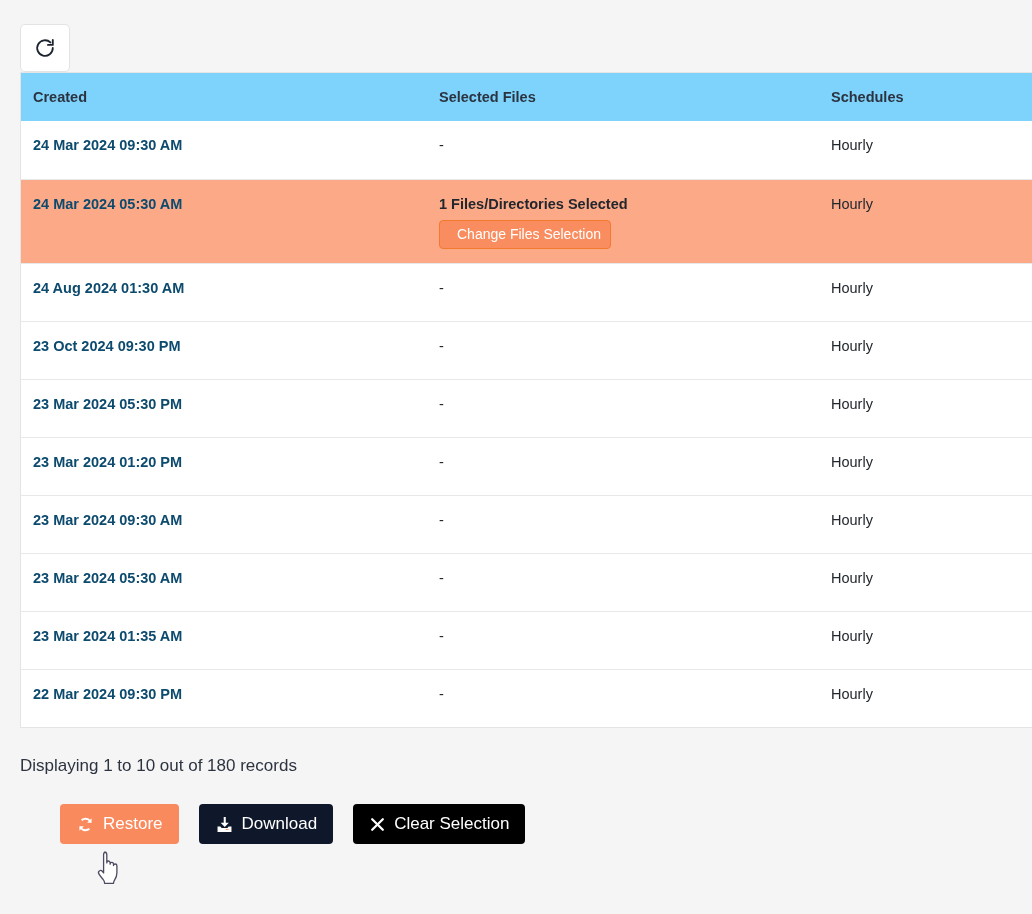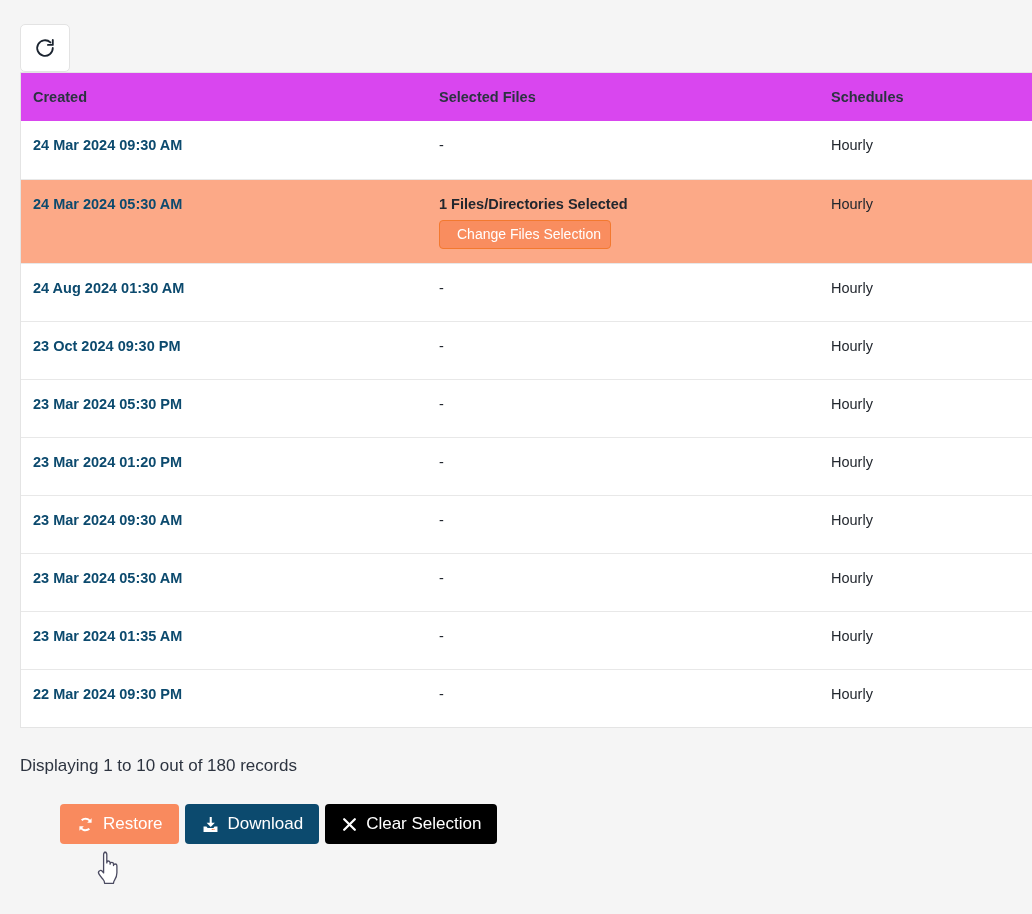--- a/index.html
+++ b/index.html
@@ -44,21 +44,21 @@
     background: #ffffff;
     border: 1px solid #e4e4e4;
     border-right: none;
   }
   table.backup-table {
     width: 100%;
     border-collapse: collapse;
     table-layout: fixed;
   }
   table.backup-table thead th {
-    background: #d946ef;
+    background: #7dd3fc;
     color: #2b3340;
     font-weight: bold;
     font-size: 14.5px;
     text-align: left;
     padding: 14px 12px 14px 12px;
     border: none;
     height: 48px;
     vertical-align: middle;
   }
   col.c-created    { width: 406px; }
@@ -103,39 +103,39 @@
 
   
   .records-info {
     margin: 28px 0 0 20px;
     font-size: 17px;
     color: #2d3440;
   }
   .action-bar {
     margin: 28px 0 0 20px;
     display: flex;
-    gap: 6px;
+    gap: 20px;
     padding-left: 40px;
   }
   .action-btn {
     border: none;
     border-radius: 4px;
     color: #ffffff;
     font-size: 17px;
     font-family: "Liberation Sans", sans-serif;
     padding: 0 16px;
     height: 40px;
     display: inline-flex;
     align-items: center;
     gap: 8px;
     cursor: pointer;
     white-space: nowrap;
   }
   .btn-restore  { background: #f98a5e; }
-  .btn-download { background: #0c4a6e; }
+  .btn-download { background: #0f172a; }
   .btn-clear    { background: #000000; }
   .action-btn svg { display: block; flex: none; }
 
   
   .cursor {
     position: absolute;
     left: 96px;
     top: 851px;
     width: 26px;
     height: 34px;

